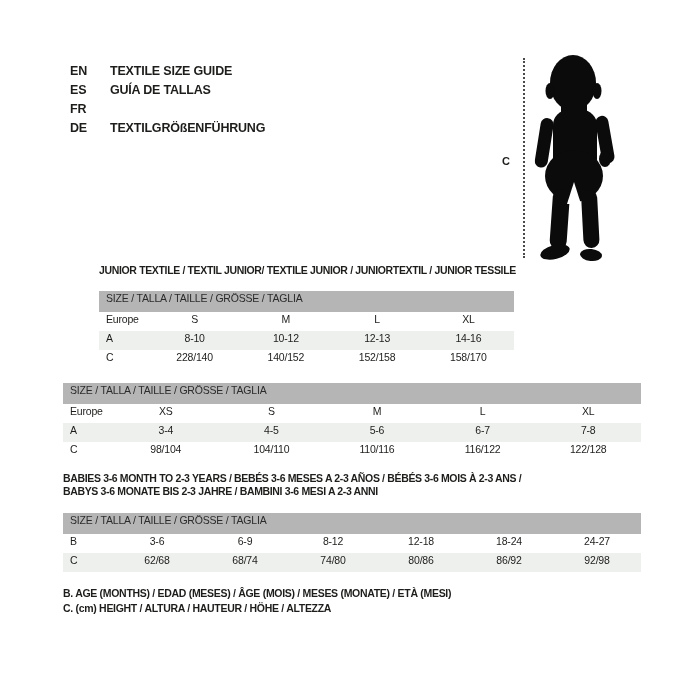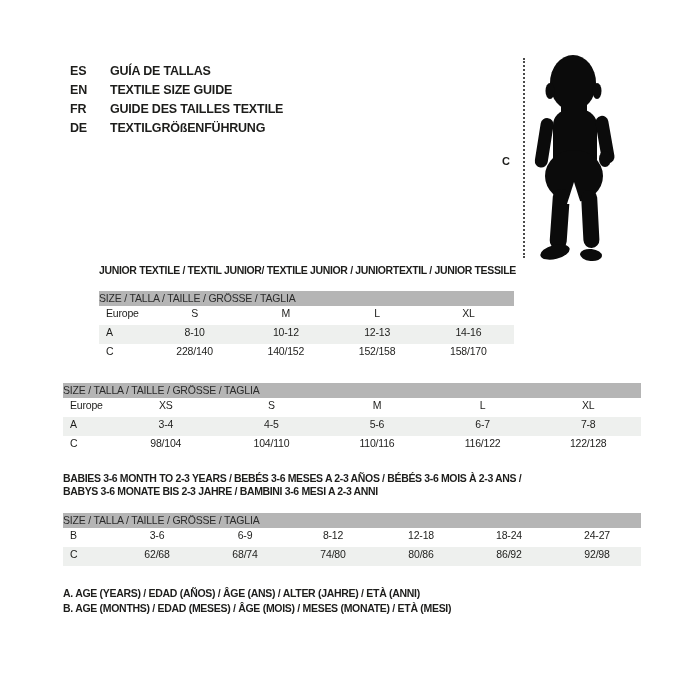--- a/index.html
+++ b/index.html
@@ -37,24 +37,25 @@
 
   .sec-title {
     font-weight:bold; font-size:10.5px; letter-spacing:-0.35px;
     line-height:13px; white-space:nowrap;
   }
   .sec-title .subscript { font-size:7.5px; vertical-align:-2px; letter-spacing:-0.2px; }
   .tbl { margin-top:14px; }
   .sec-babies .tbl { margin-top:15px; }
 
   .tbl-head {
-    height:15px; line-height:15px;
+    height:21px; line-height:15px;
     background:#b5b5b5;
     color:#2b2b2b;
     font-size:10.5px; letter-spacing:-0.2px;
+    padding-left:7px;
     box-sizing:border-box;
   }
   .t-row { display:flex; height:19px; line-height:15px; font-size:10.5px; letter-spacing:-0.2px; }
   .t-row.alt { background:#eef0ee; }
   .t-lbl { width:50px; padding-left:7px; box-sizing:border-box; }
   .t-cell { flex:1; text-align:center; }
 
   
   .notes { position:absolute; left:63px; top:586px; }
   .note-line {
@@ -62,30 +63,29 @@
     line-height:15px; white-space:nowrap;
   }
 </style>
 </head>
 <body>
 
 <div class="page">
 
   <div class="lang-block">
     <div class="lang-row">
+      <span class="lang-code">EN</span>
+      <span class="lang-label">TEXTILE SIZE GUIDE</span>
+    </div>
+    <div class="lang-row">
       <span class="lang-code">ES</span>
       <span class="lang-label">GUÍA DE TALLAS</span>
     </div>
     <div class="lang-row">
-      <span class="lang-code">EN</span>
-      <span class="lang-label">TEXTILE SIZE GUIDE</span>
-    </div>
-    <div class="lang-row">
       <span class="lang-code">FR</span>
-      <span class="lang-label">GUIDE DES TAILLES TEXTILE</span>
     </div>
     <div class="lang-row">
       <span class="lang-code">DE</span>
       <span class="lang-label">TEXTILGRÖßENFÜHRUNG</span>
     </div>
   </div>
 
   <div class="height-line"></div>
   <div class="height-marker">C</div>
   <svg class="baby-svg" width="92" height="208" viewBox="0 0 92 208">
@@ -185,17 +185,17 @@
         <span class="t-cell">68/74</span>
         <span class="t-cell">74/80</span>
         <span class="t-cell">80/86</span>
         <span class="t-cell">86/92</span>
         <span class="t-cell">92/98</span>
       </div>
     </div>
   </div>
 
   <div class="notes">
-    <div class="note-line">A. AGE (YEARS) / EDAD (AÑOS) / ÂGE (ANS) / ALTER (JAHRE) / ETÀ (ANNI)</div>
     <div class="note-line">B. AGE (MONTHS) / EDAD (MESES) / ÂGE (MOIS) / MESES (MONATE) / ETÀ (MESI)</div>
+    <div class="note-line">C. (cm) HEIGHT / ALTURA / HAUTEUR / HÖHE / ALTEZZA</div>
   </div>
 
 </div>
 
 </body></html>

